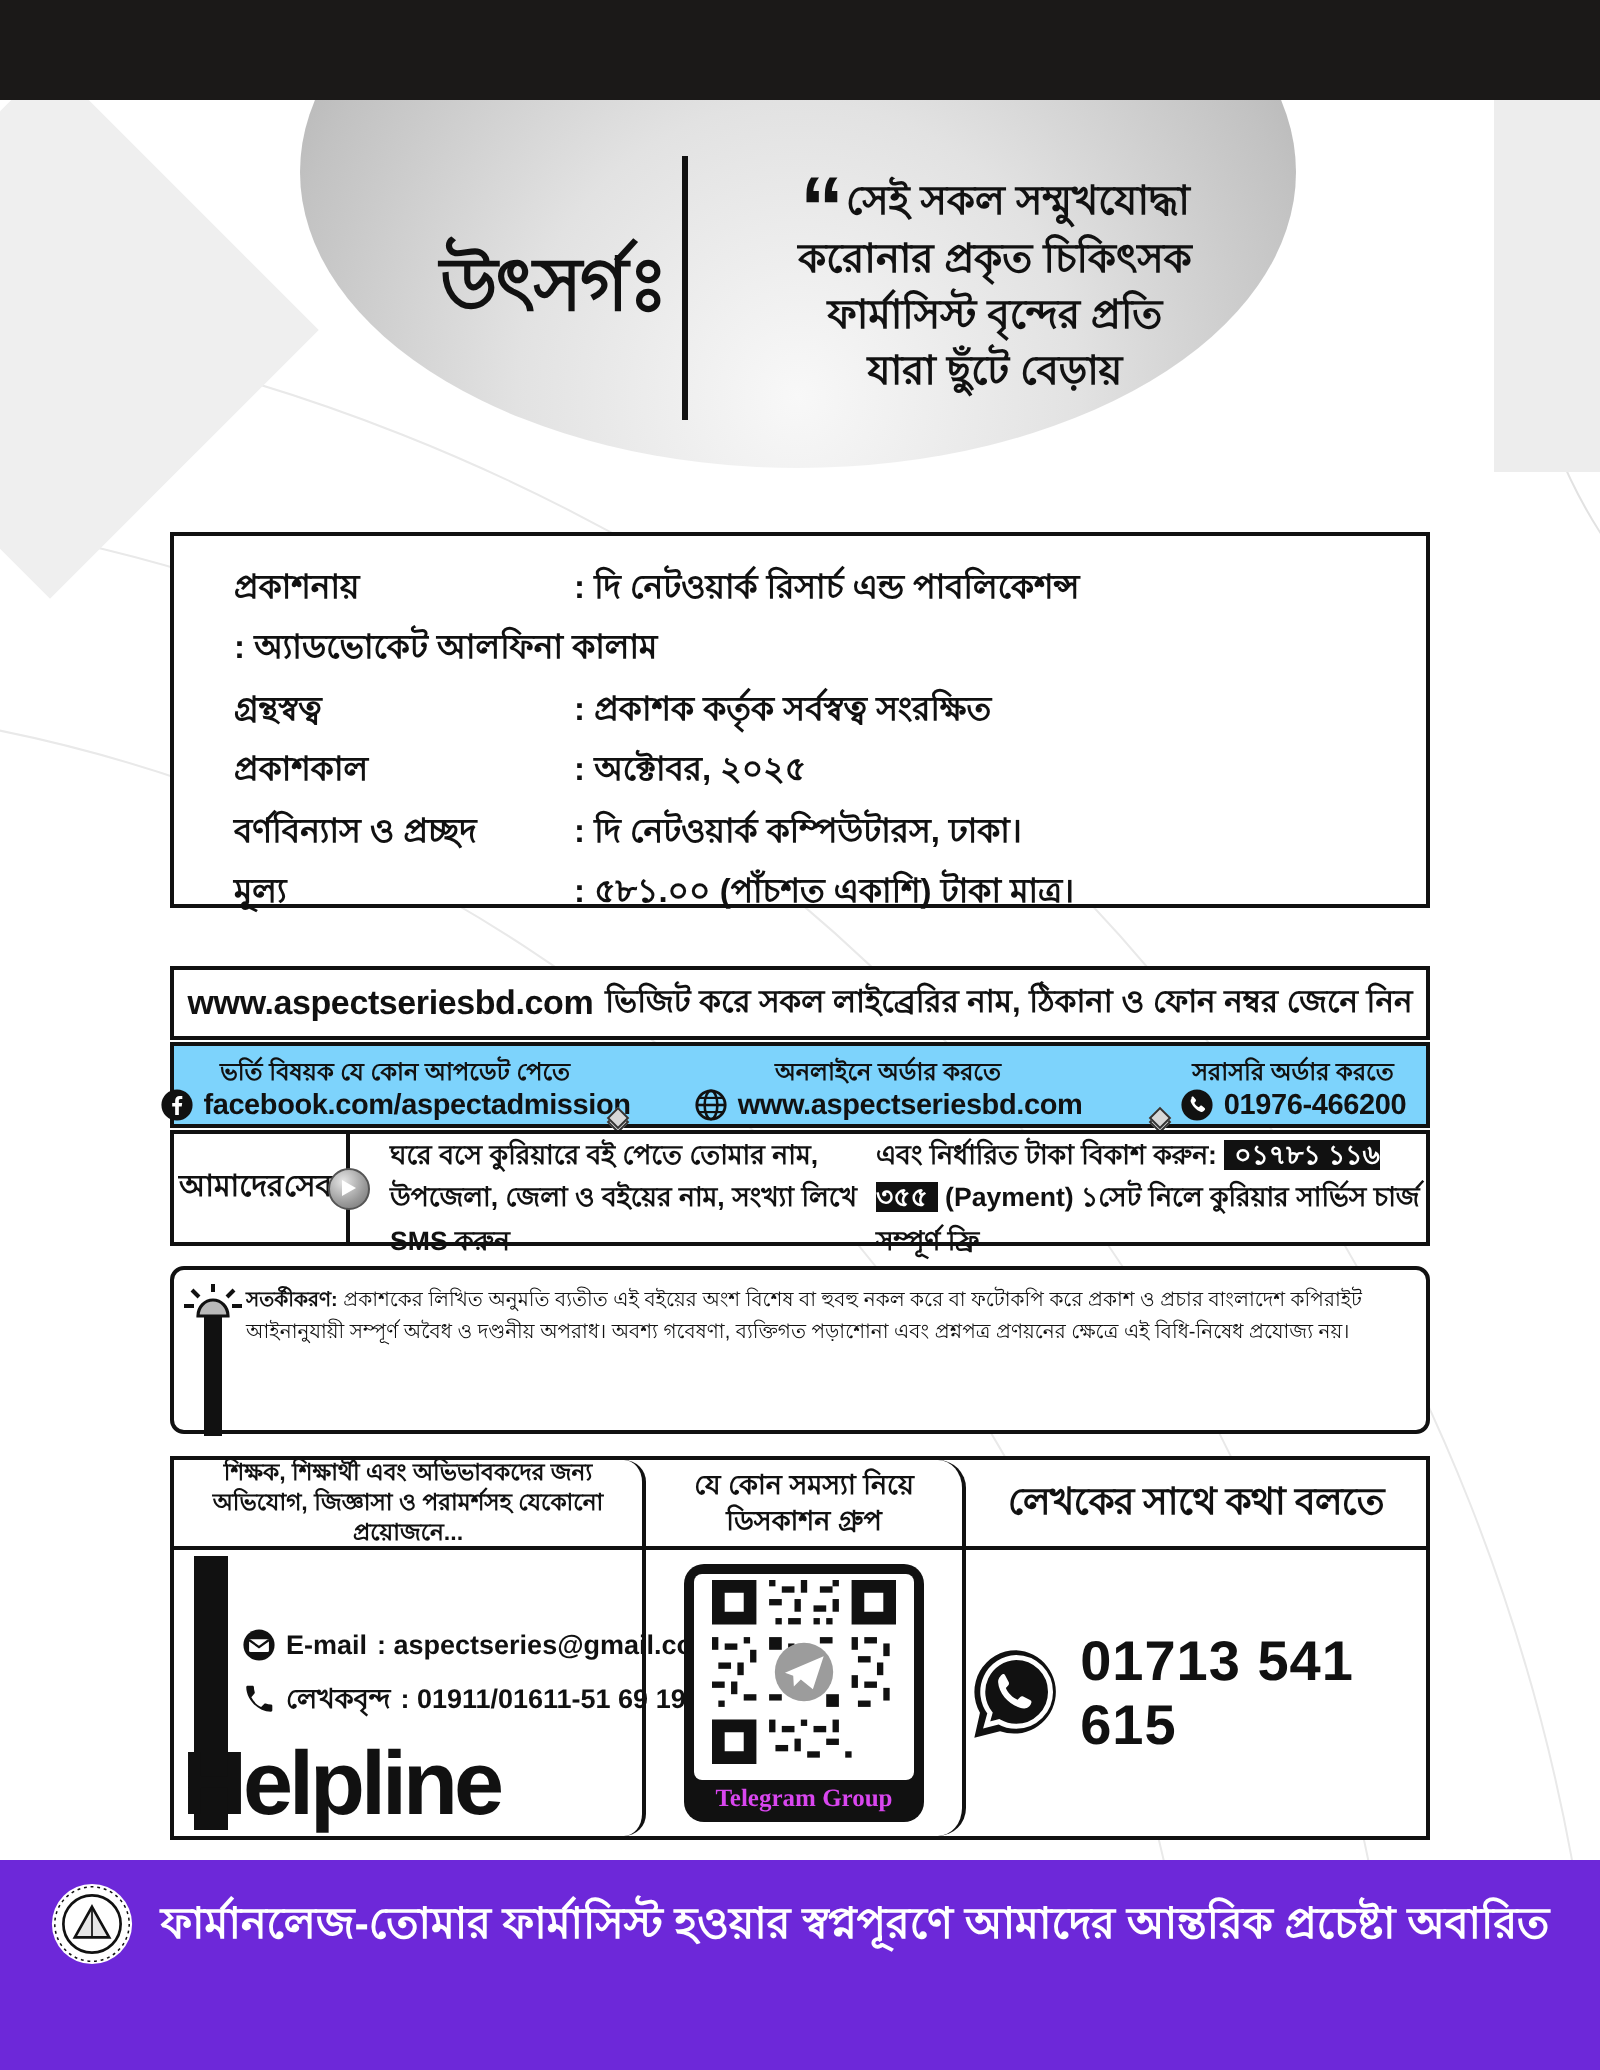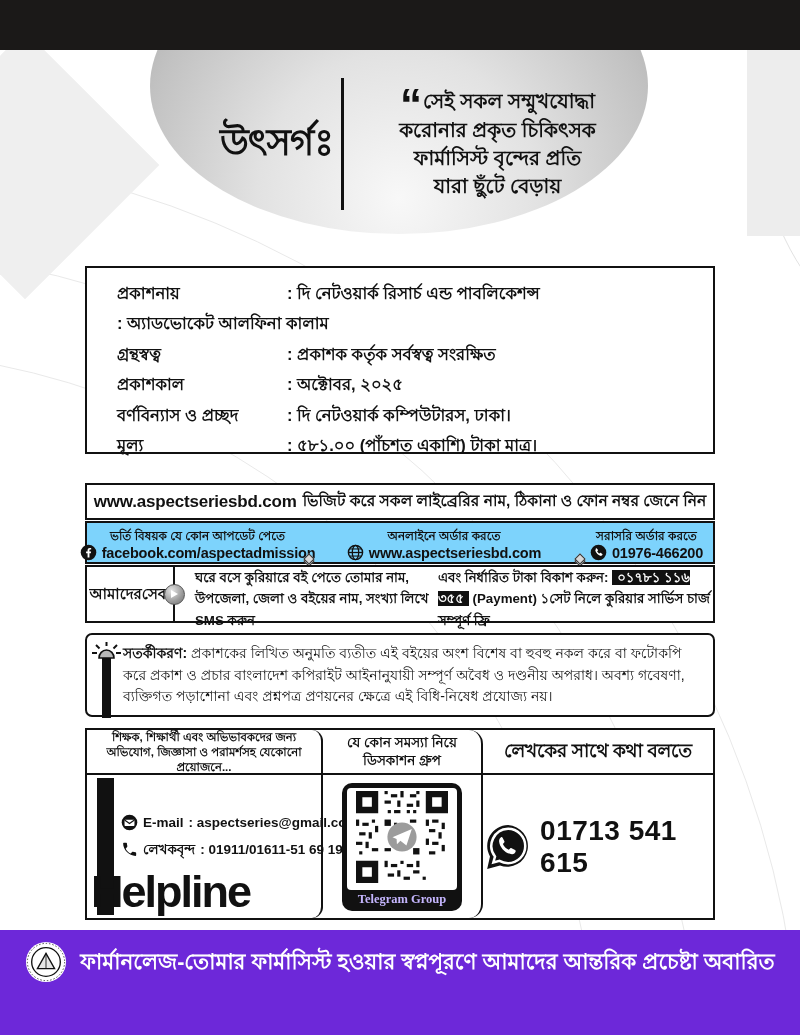--- a/index.html
+++ b/index.html
@@ -65,21 +65,21 @@
               border:1.5px solid #555;z-index:2;box-sizing:border-box;
               background:radial-gradient(circle at 35% 30%, #e6e6e6, #9a9a9a 60%, #6f6f6f);}
   .svc-circle::after{content:"";position:absolute;left:6px;top:5px;border-left:7px solid #fff;
                      border-top:4.5px solid transparent;border-bottom:4.5px solid transparent;}
   .svc-body{flex:1;display:flex;flex-direction:row;justify-content:center;padding-left:20px;
             font-size:13.3px;font-weight:bold;line-height:1.6;}
   .paynum{background:#111;color:#fff;padding:0 5px;}
 
   
   .warnbox{left:85px;top:633px;width:630px;height:84px;border-radius:7px;
-           padding:8px 12px 0 36px;font-size:14px;line-height:1.55;text-align:left;}
+           padding:8px 12px 0 36px;font-size:10px;line-height:1.55;text-align:left;}
   .warn-title{font-weight:bold;}
   .siren{position:absolute;left:4px;top:7px;}
 
   
   .contact{left:85px;top:728px;width:630px;height:192px;display:flex;}
   .ccol{display:flex;flex-direction:column;}
   .c1{width:234px;border-right:2.5px solid #111;border-radius:11px;}
   .c2{width:158px;border-right:2.5px solid #111;border-radius:14px;}
   .c3{flex:1;}
   .chead{height:43px;flex:none;border-bottom:2.5px solid #111;display:flex;flex-direction:column;
@@ -88,21 +88,21 @@
   .c2 .chead{font-size:13.5px;font-weight:bold;}
   .c3 .chead{font-size:18.5px;font-weight:bold;letter-spacing:-0.3px;}
   .cbody{flex:1;position:relative;}
   .hbar{position:absolute;left:10px;top:3px;width:17px;height:137px;background:#111;}
   .helpline{position:absolute;left:4px;bottom:0px;font-size:45px;font-weight:bold;letter-spacing:-2px;text-align:right;}
   .hl-lines{position:absolute;left:34px;top:34px;font-size:13.5px;font-weight:bold;line-height:2;}
   .hl-row{display:flex;align-items:center;gap:5px;white-space:nowrap;}
   .c2 .cbody{display:flex;align-items:center;justify-content:center;}
   .qr-frame{width:110px;background:#111;border-radius:10px;padding:5px 5px 3px;text-align:center;}
   .qr-white{background:#fff;border-radius:4px;padding:3px;}
-  .qr-label{color:#c4b5fd;font-family:"Liberation Serif","DejaVu Serif",serif;font-weight:bold;font-size:12.5px;padding:2px 0 1px;}
+  .qr-label{color:#d946ef;font-family:"Liberation Serif","DejaVu Serif",serif;font-weight:bold;font-size:12.5px;padding:2px 0 1px;}
   .c3 .cbody{display:flex;flex-direction:row;align-items:center;justify-content:center;gap:7px;}
   .wa-number{font-size:28px;font-weight:bold;letter-spacing:0.5px;}
 
   
   .footer{position:absolute;left:0;top:930px;width:800px;height:105px;background:#6d28d9;
           display:flex;align-items:flex-start;justify-content:center;gap:13px;padding-top:11px;box-sizing:border-box;z-index:5;}
   .footer-text{color:#fff;font-size:21.5px;font-weight:bold;line-height:42px;}
   .seal{width:42px;height:42px;flex:none;}
 </style>
 </head>

